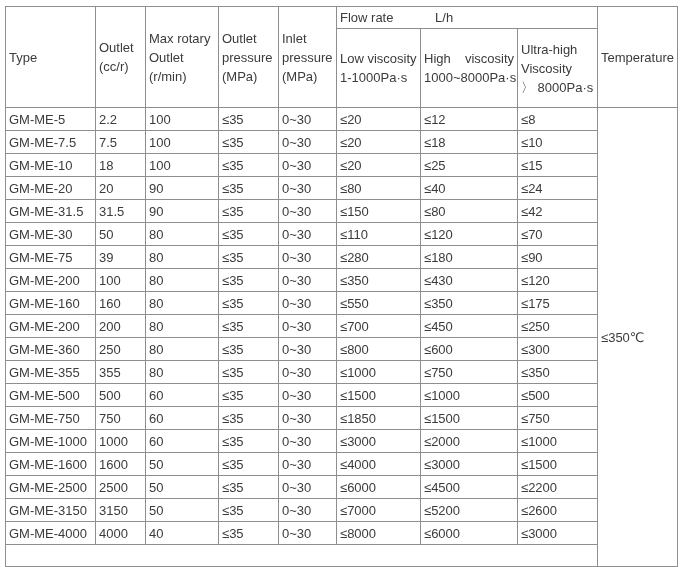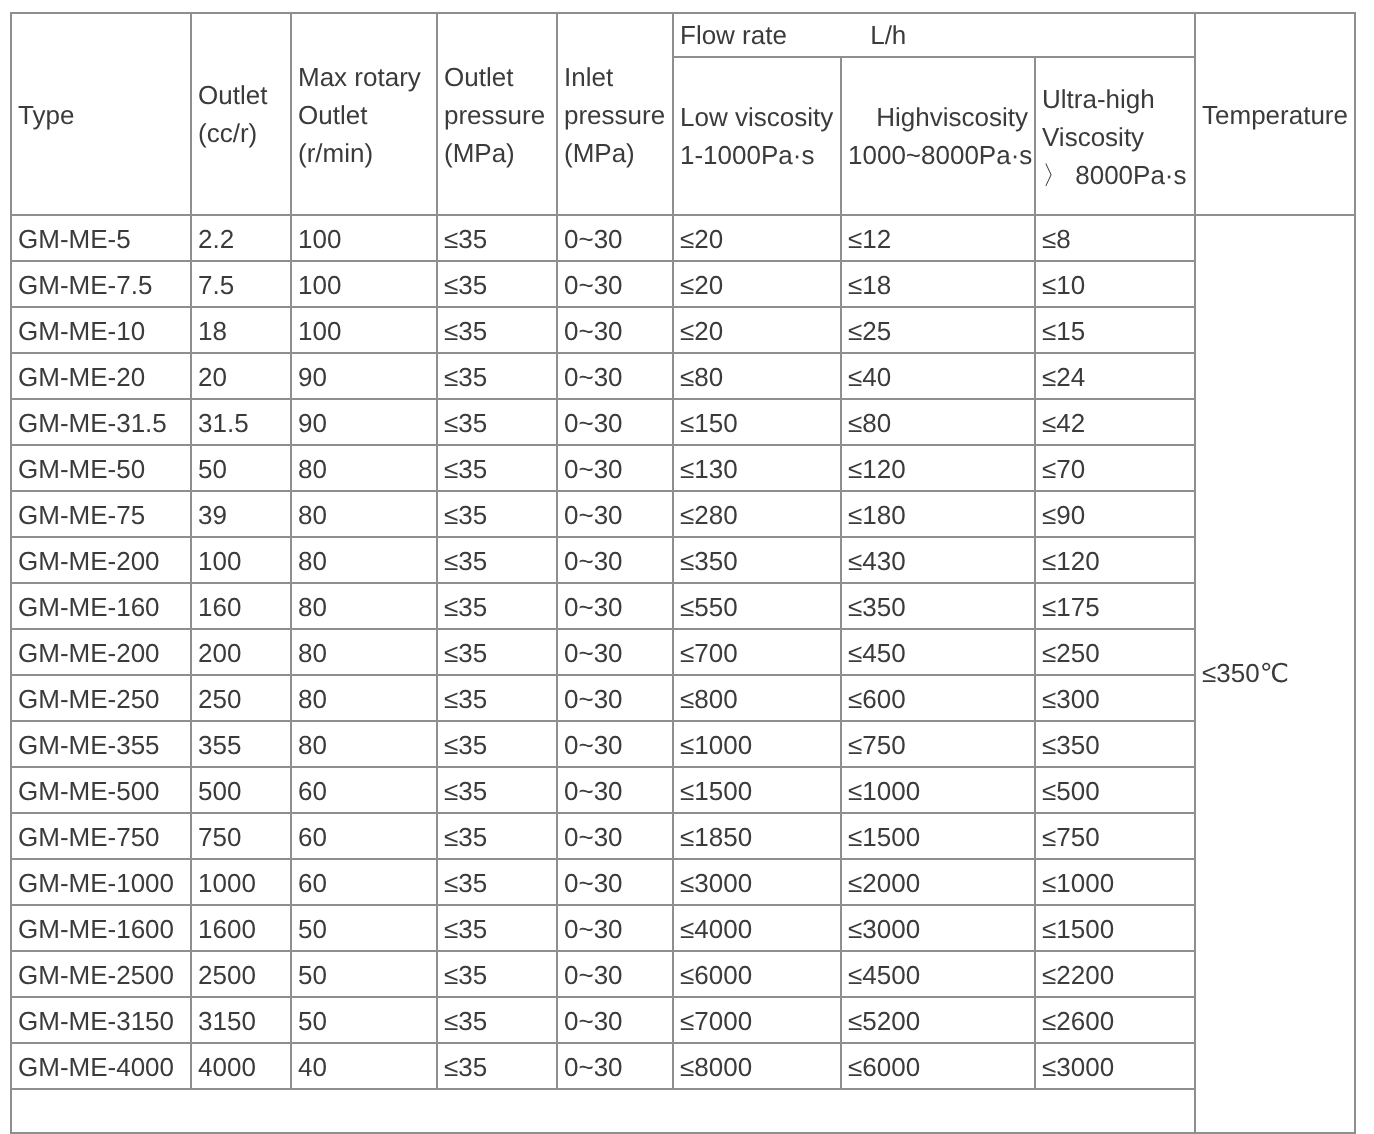--- a/index.html
+++ b/index.html
@@ -35,21 +35,21 @@
   tr.hr1 td { height: 19px; }
   tr.hr2 td { height: 76px; }
   .pre {
     white-space: pre-line;
     line-height: 19px;
   }
   .flowrate-cell span { display: inline-block; }
   .flowrate-unit { margin-left: 38px; }
   .justify-line {
     display: flex;
-    justify-content: flex-end;
+    justify-content: space-between;
     line-height: 19px;
     padding-right: 1px;
   }
   .hv-line2 { line-height: 19px; }
   tbody td {
     height: 20px;
     white-space: nowrap;
   }
   td.temp-cell {
     vertical-align: middle;
@@ -155,26 +155,26 @@
           <td>GM-ME-31.5</td>
           <td>31.5</td>
           <td>90</td>
           <td>≤35</td>
           <td>0~30</td>
           <td>≤150</td>
           <td>≤80</td>
           <td>≤42</td>
         </tr>
         <tr>
-          <td>GM-ME-50</td>
+          <td>GM-ME-30</td>
           <td>50</td>
           <td>80</td>
           <td>≤35</td>
           <td>0~30</td>
-          <td>≤130</td>
+          <td>≤110</td>
           <td>≤120</td>
           <td>≤70</td>
         </tr>
         <tr>
           <td>GM-ME-75</td>
           <td>39</td>
           <td>80</td>
           <td>≤35</td>
           <td>0~30</td>
           <td>≤280</td>
@@ -205,21 +205,21 @@
           <td>GM-ME-200</td>
           <td>200</td>
           <td>80</td>
           <td>≤35</td>
           <td>0~30</td>
           <td>≤700</td>
           <td>≤450</td>
           <td>≤250</td>
         </tr>
         <tr>
-          <td>GM-ME-250</td>
+          <td>GM-ME-360</td>
           <td>250</td>
           <td>80</td>
           <td>≤35</td>
           <td>0~30</td>
           <td>≤800</td>
           <td>≤600</td>
           <td>≤300</td>
         </tr>
         <tr>
           <td>GM-ME-355</td>

